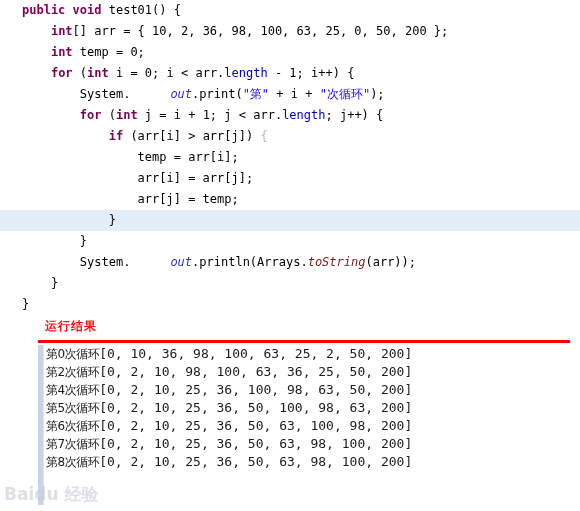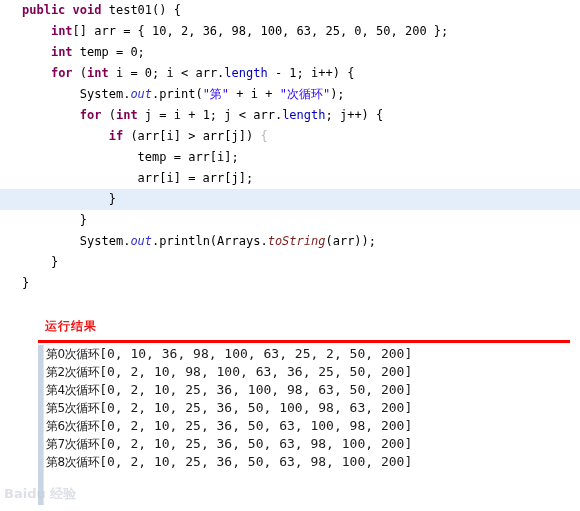--- a/index.html
+++ b/index.html
@@ -35,21 +35,21 @@
     padding-left: 22px;
     box-sizing: border-box;
   }
   .code-line.highlight {
     background: #e4eefb;
   }
   .tok-kw       { color: #7f0055; font-weight: bold; }
   .tok-plain    { color: #000000; }
   .tok-str      { color: #2a00ff; }
   .tok-field    { color: #0000c0; }
-  .tok-static   { color: #3434c8; font-style: italic; }
+  .tok-static   { color: #3434c8; font-style: italic; margin-left: 40px; }
   .tok-method-i { color: #7f1d1d; font-style: italic; }
   .tok-brace-gray { color: #b8b8b8; }
 
   
   #result-section {
     position: absolute;
     left: 0;
     top: 316px;
     width: 580px;
   }
@@ -111,41 +111,42 @@
     position: absolute;
     left: 4px;
     top: 484px;
     width: 160px;
     height: 24px;
     pointer-events: none;
     opacity: 0.55;
   }
   #watermark-text {
     font-family: "DejaVu Sans", sans-serif;
-    font-size: 13px;
+    font-size: 17px;
     font-weight: bold;
     color: #c2c8d2;
     letter-spacing: 0px;
     line-height: 20px;
     white-space: nowrap;
   }
 </style>
 </head>
 <body>
 
 <div id="code-block">
     <div class="code-line"><span></span><span class="tok-kw">public</span><span class="tok-plain"> </span><span class="tok-kw">void</span><span class="tok-plain"> test01() {</span></div>
     <div class="code-line"><span>    </span><span class="tok-kw">int</span><span class="tok-plain">[] arr = { 10, 2, 36, 98, 100, 63, 25, 0, 50, 200 };</span></div>
     <div class="code-line"><span>    </span><span class="tok-kw">int</span><span class="tok-plain"> temp = 0;</span></div>
     <div class="code-line"><span>    </span><span class="tok-kw">for</span><span class="tok-plain"> (</span><span class="tok-kw">int</span><span class="tok-plain"> i = 0; i &lt; arr.</span><span class="tok-field">length</span><span class="tok-plain"> - 1; i++) {</span></div>
     <div class="code-line"><span>        </span><span class="tok-plain">System.</span><span class="tok-static">out</span><span class="tok-plain">.print(</span><span class="tok-str">"第"</span><span class="tok-plain"> + i + </span><span class="tok-str">"次循环"</span><span class="tok-plain">);</span></div>
     <div class="code-line"><span>        </span><span class="tok-kw">for</span><span class="tok-plain"> (</span><span class="tok-kw">int</span><span class="tok-plain"> j = i + 1; j &lt; arr.</span><span class="tok-field">length</span><span class="tok-plain">; j++) {</span></div>
     <div class="code-line"><span>            </span><span class="tok-kw">if</span><span class="tok-plain"> (arr[i] &gt; arr[j]) </span><span class="tok-brace-gray">{</span></div>
     <div class="code-line"><span>                </span><span class="tok-plain">temp = arr[i];</span></div>
     <div class="code-line"><span>                </span><span class="tok-plain">arr[i] = arr[j];</span></div>
+    <div class="code-line"><span>                </span><span class="tok-plain">arr[j] = temp;</span></div>
     <div class="code-line highlight"><span>            </span><span class="tok-plain">}</span></div>
     <div class="code-line"><span>        </span><span class="tok-plain">}</span></div>
     <div class="code-line"><span>        </span><span class="tok-plain">System.</span><span class="tok-static">out</span><span class="tok-plain">.println(Arrays.</span><span class="tok-method-i">toString</span><span class="tok-plain">(arr));</span></div>
     <div class="code-line"><span>    </span><span class="tok-plain">}</span></div>
     <div class="code-line"><span></span><span class="tok-plain">}</span></div>
   </div>
 
 <div id="result-section">
   <div id="result-title" style="color: rgb(240, 20, 20);">运行结果</div>
   <div id="result-rule" style="background: rgb(255, 0, 0);"></div>

